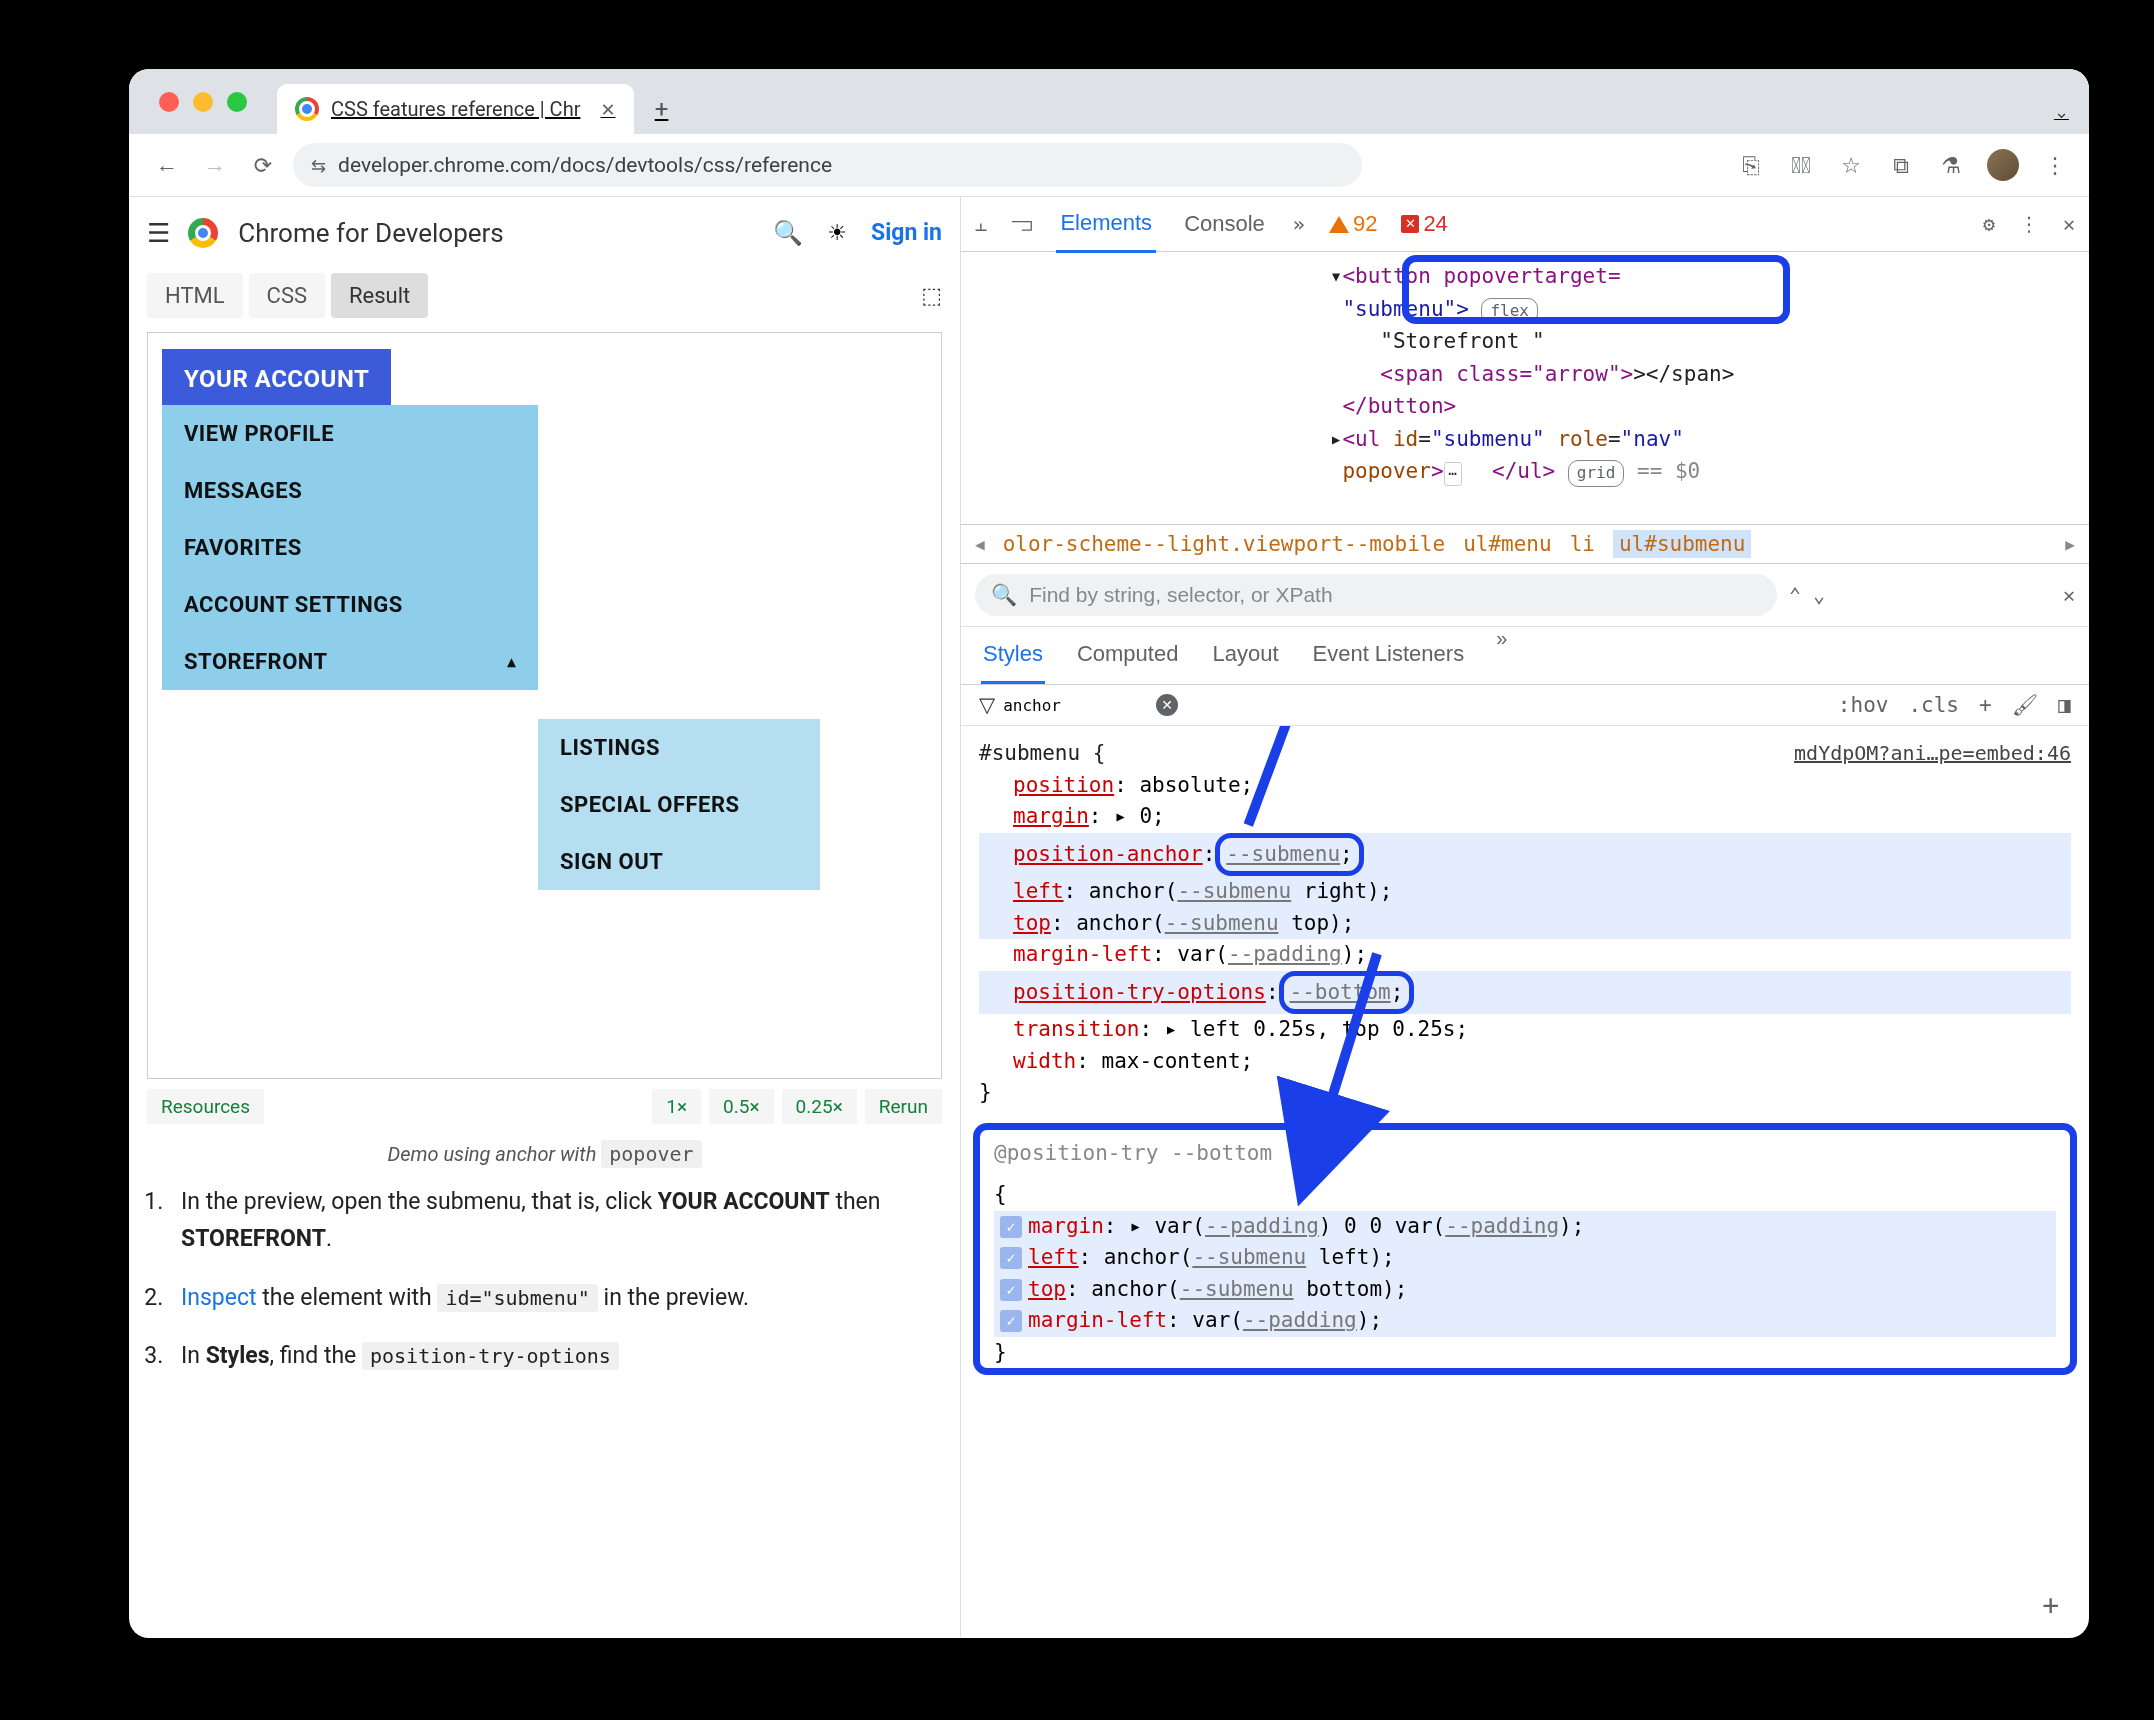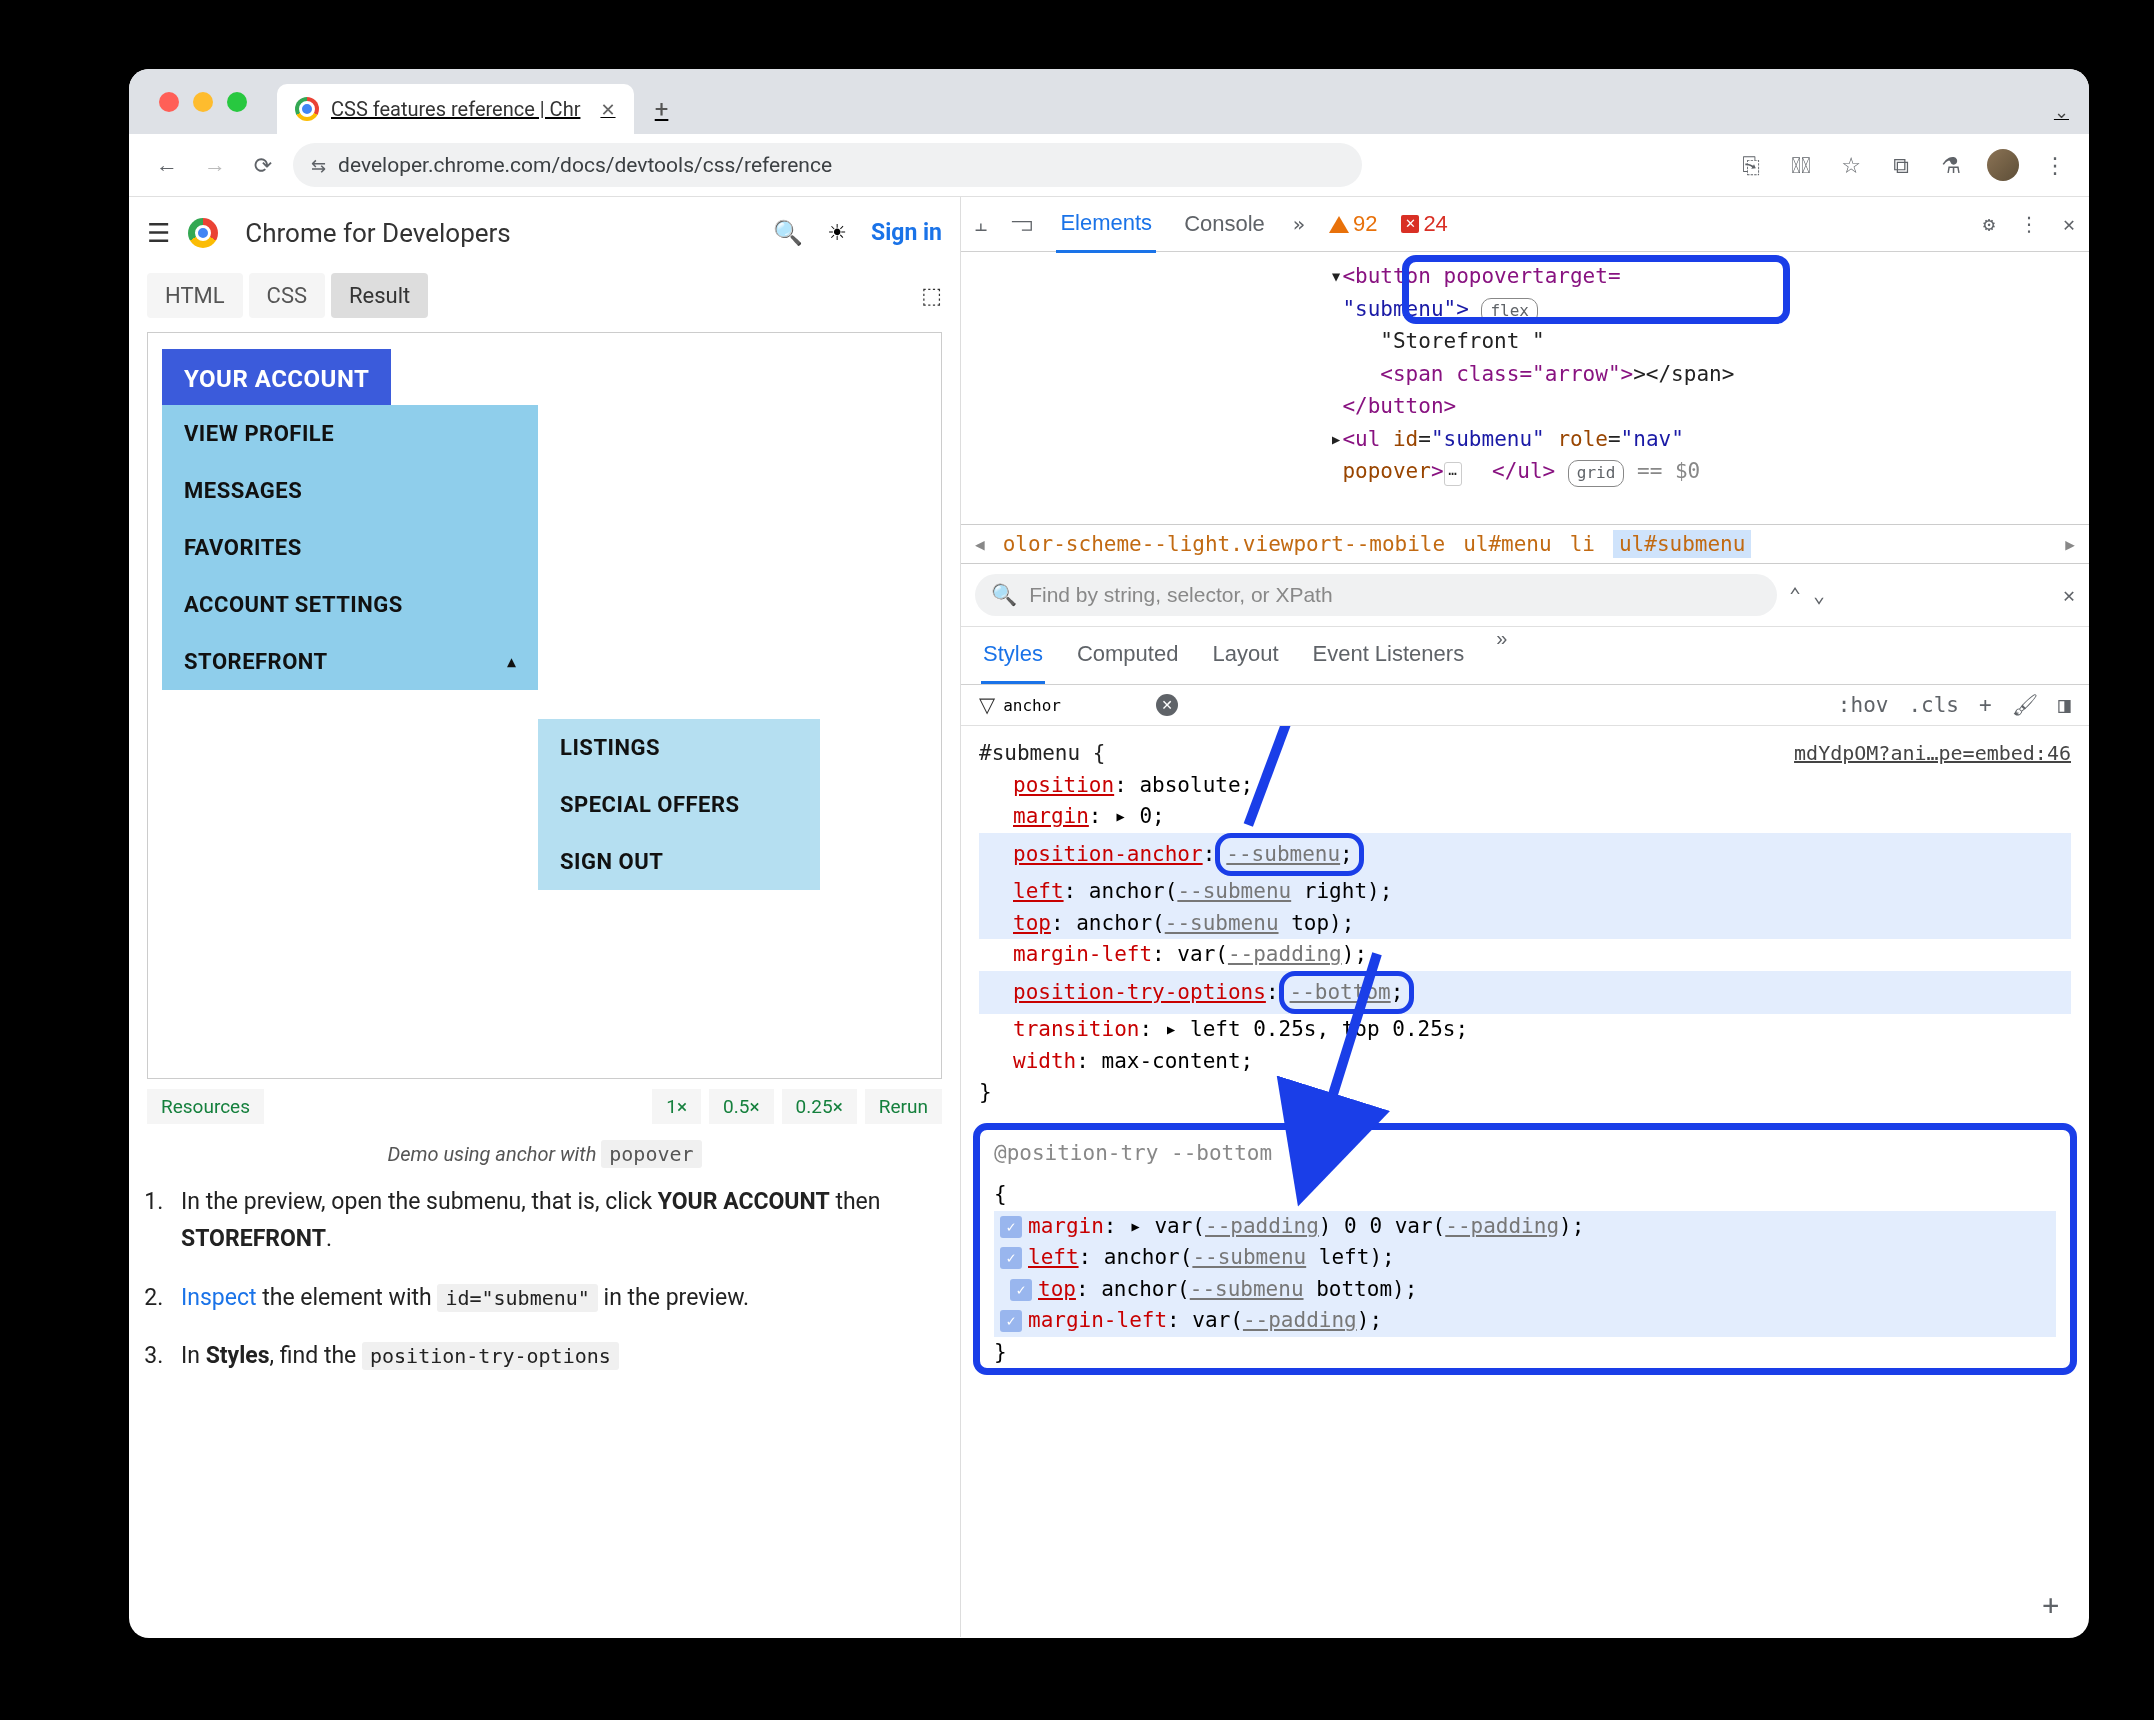--- a/index.html
+++ b/index.html
@@ -22,21 +22,21 @@
 .nav-btn.disabled { color: #bbb; }
 .omnibox { flex: 1; max-width: 1069px; height: 44px; background: #f0f1f2; border-radius: 22px; display: flex; align-items: center; padding: 0 18px; font-size: 21px; color: #3c4043; gap: 12px; }
 .site-btn { font-size: 18px; color: #5f6368; }
 .tb-right { margin-left: auto; display: flex; align-items: center; gap: 22px; }
 .tb-icon { width: 28px; height: 28px; display: flex; align-items: center; justify-content: center; font-size: 22px; color: #5f6368; }
 .avatar { width: 32px; height: 32px; border-radius: 50%; background: linear-gradient(135deg, #8b7355, #5d4e37); }
 .content { display: flex; height: calc(100% - 129px); }
 .left-pane { width: 832px; border-right: 1px solid #ddd; overflow: hidden; }
 .site-header { height: 71px; display: flex; align-items: center; padding: 0 18px; gap: 18px; }
 .hamburger { font-size: 26px; color: #333; }
-.site-logo { display: flex; align-items: center; gap: 27px; font-size: 26px; color: #333; }
+.site-logo { display: flex; align-items: center; gap: 20px; font-size: 26px; color: #333; }
 .site-actions { margin-left: auto; display: flex; align-items: center; gap: 24px; }
 .search-icon { font-size: 24px; color: #333; }
 .theme-icon { font-size: 22px; }
 .signin { font-size: 23px; color: #1a73e8; font-weight: 700; }
 .demo-tabs { display: flex; gap: 6px; margin: 5px 18px 0; align-items: center; }
 .demo-tab { padding: 10px 18px; font-size: 22px; color: #555; background: #f5f5f5; border-radius: 4px; }
 .demo-tab.active { background: #ddd; color: #333; }
 .codepen-link { margin-left: auto; font-size: 22px; color: #333; }
 .preview { margin: 14px 18px 10px; border: 1px solid #ccc; height: 747px; position: relative; background: #fff; }
 .menu-btn { position: absolute; left: 14px; top: 16px; background: #3b5bdb; color: #fff; font-weight: 700; font-size: 24px; padding: 16px 22px; letter-spacing: 0.5px; }
@@ -286,21 +286,21 @@
           <div class="css-decl"><span class="css-prop">width</span><span>: max-content;</span></div>
           <div>}</div>
         </div>
 
         <div class="postry">
           <div style="color:#888;padding-bottom:10px">@position-try --bottom</div>
           <div>{</div>
 
           <div class="hl-row" style="padding-left:6px"><span class="checkbox">✓</span><span class="css-prop">margin</span><span>: ▸ var(</span><span class="css-var">--padding</span><span>) 0 0 var(</span><span class="css-var">--padding</span><span>);</span></div>
           <div class="hl-row" style="padding-left:6px"><span class="checkbox">✓</span><span class="css-prop-link">left</span><span>: anchor(</span><span class="css-var">--submenu</span><span> left);</span></div>
-          <div class="hl-row" style="padding-left:16px"><span class="checkbox">✓</span><span class="css-prop-link">top</span><span>: anchor(</span><span class="css-var">--submenu</span><span> bottom);</span></div>
+          <div class="hl-row" style="padding-left:6px"><span class="checkbox">✓</span><span class="css-prop-link">top</span><span>: anchor(</span><span class="css-var">--submenu</span><span> bottom);</span></div>
           <div class="hl-row" style="padding-left:6px"><span class="checkbox">✓</span><span class="css-prop">margin-left</span><span>: var(</span><span class="css-var">--padding</span><span>);</span></div>
           <div>}</div>
         </div>
         <span class="add-btn">+</span>
 
         <svg class="arrow-svg" style="left:0;top:0;width:1129px;height:693px" viewBox="0 0 1140 700" width="1129" height="693">
           <defs>
               <marker id="ah" markerWidth="12" markerHeight="12" refX="2" refY="6" orient="auto">
                 <path d="M0,0 L12,6 L0,12 Z" fill="#1a3ee8"></path>
               </marker>

